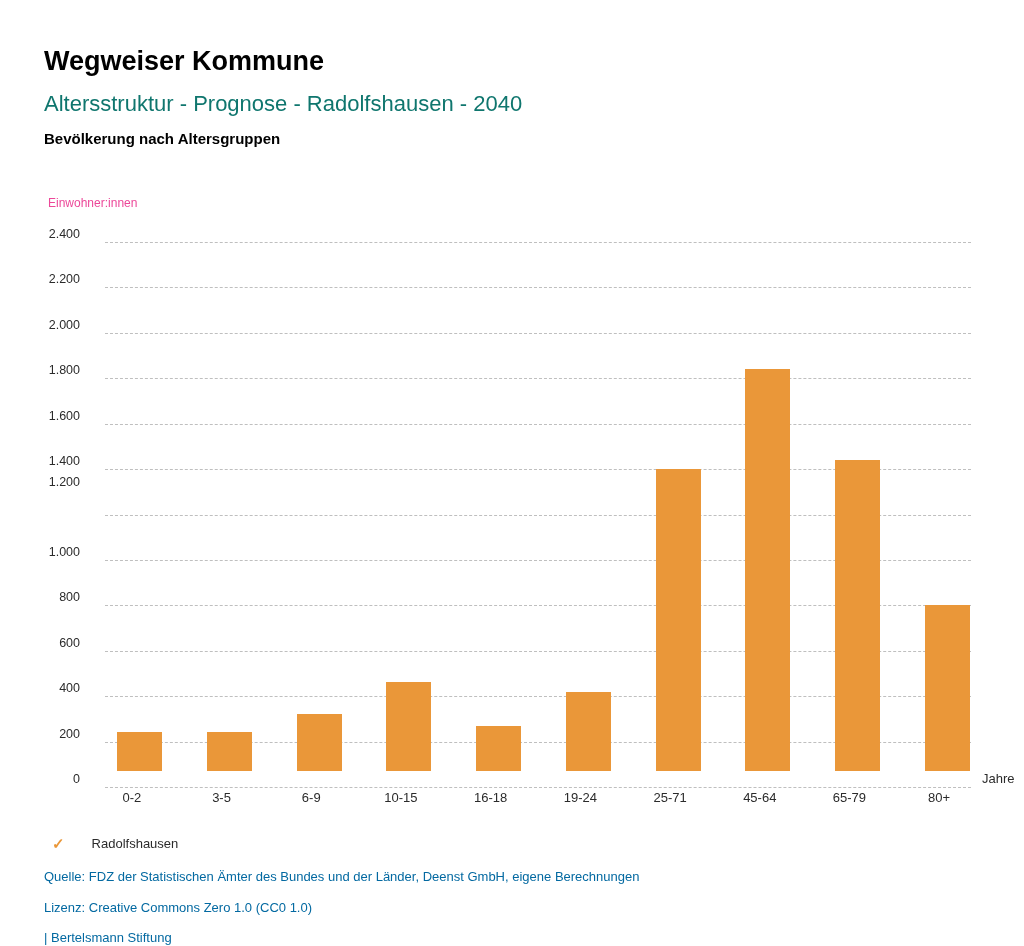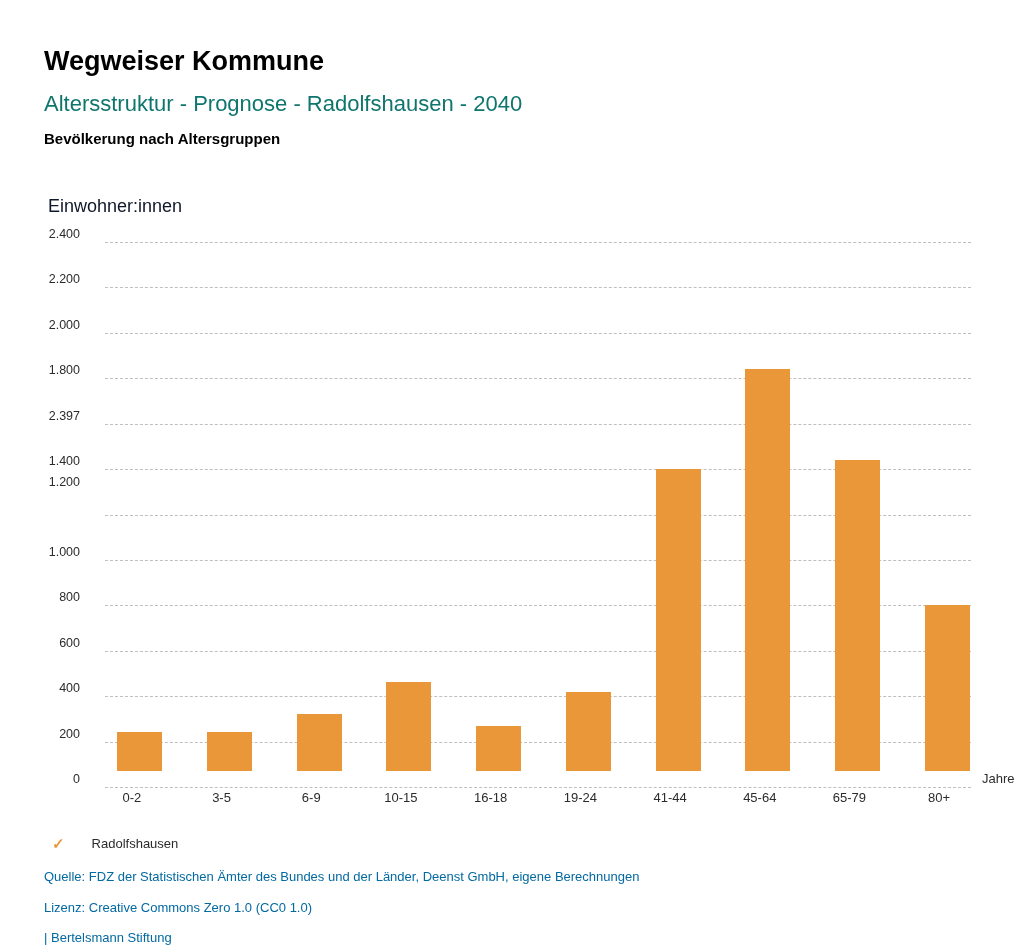--- a/index.html
+++ b/index.html
@@ -20,21 +20,21 @@
   .subtitle {
     left: 20px; top: 67px;
     font-size: 22px; font-weight: 400; color: #0f766e;
   }
   .section-title {
     left: 20px; top: 106px;
     font-size: 15px; font-weight: 700; color: #000;
   }
   .y-axis-title {
     left: 24px; top: 172px;
-    font-size: 18px; color: #0f172a;
+    font-size: 12px; color: #ec4899;
   }
 
   #chart-area {
     left: 63px; top: 210px;
     width: 897px; height: 545px;
   }
   .gridline {
     position: absolute; left: 10px; right: 5px; height: 0;
     border-top: 1px dashed #bfbfbf;
   }
@@ -105,34 +105,34 @@
   </div>
 <div id="y-ticks">
     <div class="abs y-tick" style="top: 747px;">0</div>
     <div class="abs y-tick" style="top: 701.583px;">200</div>
     <div class="abs y-tick" style="top: 656.167px;">400</div>
     <div class="abs y-tick" style="top: 610.75px;">600</div>
     <div class="abs y-tick" style="top: 565.333px;">800</div>
     <div class="abs y-tick" style="top: 519.917px;">1.000</div>
     <div class="abs y-tick" style="top: 450px;">1.200</div>
     <div class="abs y-tick" style="top: 429.083px;">1.400</div>
-    <div class="abs y-tick" style="top: 383.667px;">2.397</div>
+    <div class="abs y-tick" style="top: 383.667px;">1.600</div>
     <div class="abs y-tick" style="top: 338.25px;">1.800</div>
     <div class="abs y-tick" style="top: 292.833px; padding-left: 18px;">2.000</div>
     <div class="abs y-tick" style="top: 247.417px;">2.200</div>
     <div class="abs y-tick" style="top: 202px;">2.400</div>
   </div>
 <div id="x-ticks">
     <div class="abs x-tick" style="left: 62.85px;">0-2</div>
     <div class="abs x-tick" style="left: 152.55px;">3-5</div>
     <div class="abs x-tick" style="left: 242.25px;">6-9</div>
     <div class="abs x-tick" style="left: 331.95px;">10-15</div>
     <div class="abs x-tick" style="left: 421.65px;">16-18</div>
     <div class="abs x-tick" style="left: 511.35px;">19-24</div>
-    <div class="abs x-tick" style="left: 601.05px;">41-44</div>
+    <div class="abs x-tick" style="left: 601.05px;">25-71</div>
     <div class="abs x-tick" style="left: 690.75px;">45-64</div>
     <div class="abs x-tick" style="left: 780.45px;">65-79</div>
     <div class="abs x-tick" style="left: 870.15px;">80+</div>
   </div>
 <div class="abs x-unit">Jahre</div>
 
 <div class="abs legend">
   <span class="check" style="color: rgb(234, 151, 57);">✓</span>
   <span>Radolfshausen</span>
 </div>

